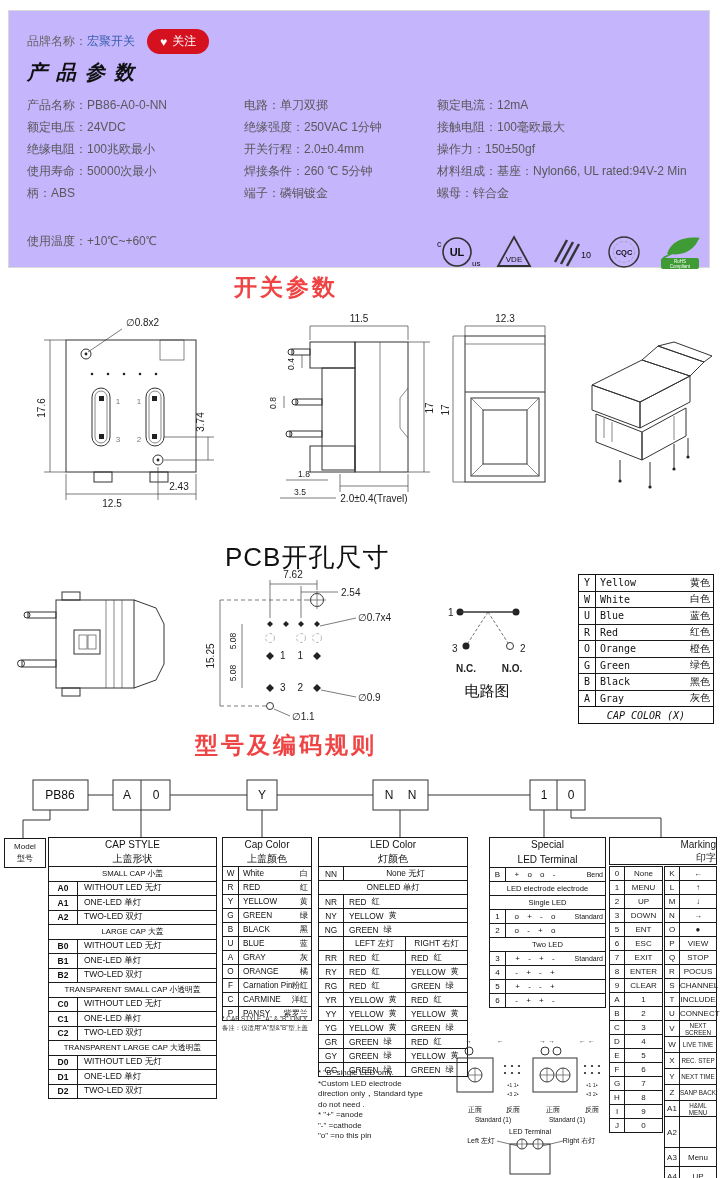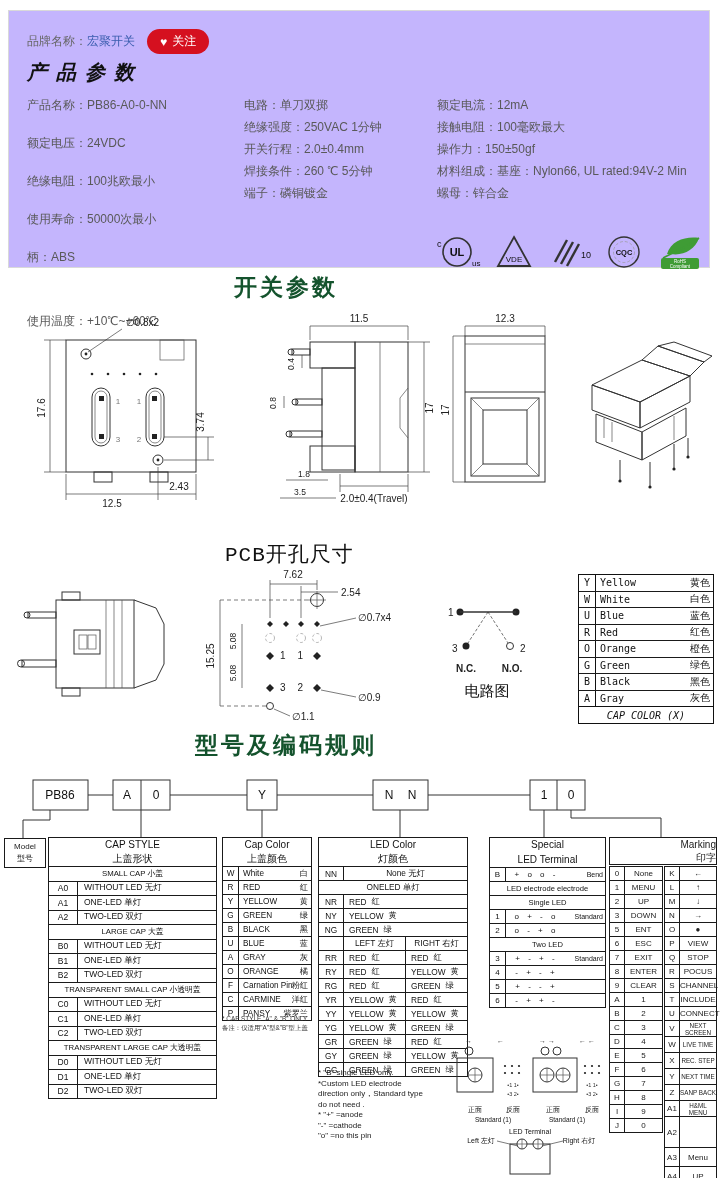--- a/index.html
+++ b/index.html
@@ -15,22 +15,22 @@
               border-radius:13px;height:25px;padding:0 13px;font-size:12px;cursor:pointer;border:none;}
   .follow-btn .heart{font-size:12px;line-height:1;}
   .p-title{left:18px;top:48px;font-family:"DejaVu Serif",serif;font-style:italic;font-weight:bold;
            font-size:20px;letter-spacing:9px;color:#111;}
   .pcol{display:flex;flex-direction:column;}
   .pitem{font-size:12px;color:#595959;height:12px;line-height:12px;margin-bottom:10px;white-space:nowrap;}
   #col1 .pitem:nth-of-type(6){margin-top:26px;}
   .cert-row{left:424px;top:221px;display:flex;gap:13px;align-items:center;}
 
   
-  .h-big{left:0;width:572px;text-align:center;font-size:23px;font-weight:bold;color:#14532d;letter-spacing:3px;}
-  .pcb-title{left:225px;top:540px;font-family:Liberation Mono, monospace;font-size:21px;color:#111;letter-spacing:1px;}
+  .h-big{left:0;width:572px;text-align:center;font-size:23px;font-weight:bold;color:#ef4444;letter-spacing:3px;}
+  .pcb-title{left:225px;top:540px;font-family:Liberation Sans, sans-serif;font-size:26px;color:#111;letter-spacing:1px;}
 
   
   svg{display:block;}
   svg .ln{stroke:#333;stroke-width:1;fill:none;}
   svg .thin{stroke:#555;stroke-width:0.7;fill:none;}
   svg .dimln{stroke:#444;stroke-width:0.7;fill:none;}
   svg .dash{stroke:#999;stroke-width:0.7;fill:none;stroke-dasharray:3 2;}
   svg .fillb{fill:#222;stroke:none;}
   svg text{font-family:"Liberation Sans",sans-serif;}
   .dim{font-size:10px;fill:#222;}
@@ -48,21 +48,21 @@
   .code{align-self:stretch;display:flex;align-items:center;justify-content:center;
         border-right:1px solid #1a1a1a;flex:none;}
   .lbl{flex:1;padding-left:6px;white-space:nowrap;overflow:hidden;}
 
   
   .model-box{left:4px;top:838px;width:40px;border:1px solid #1a1a1a;text-align:center;font-size:8px;
              line-height:12px;padding:2px 0;}
 
   
   #capstyle{left:48px;top:837px;width:167px;}
-  #capstyle .code{width:28px;}
+  #capstyle .code{width:28px;font-weight:bold;}
   
   #capcolor{left:222px;top:837px;width:88px;}
   #capcolor .trow{height:13px;font-size:8.2px;}
   #capcolor .code{width:15px;}
   #capcolor .cn{padding-right:3px;font-size:8.2px;}
   #capcolor .lbl{padding-left:4px;}
   .cc-notes{left:222px;top:1014px;width:100px;font-size:6.4px;line-height:9px;color:#333;}
   
   #ledcolor{left:318px;top:837px;width:148px;}
   #ledcolor .trow{height:13px;font-size:8.3px;}
@@ -110,21 +110,21 @@
   <div class="abs top-box">
     <div class="abs brand-row">
       <span><span>品牌名称：</span><span class="brand-link">宏聚开关</span></span>
       <button class="follow-btn">
         <span class="heart">♥</span>
         <span>关注</span>
       </button>
     </div>
     <div class="abs p-title">产品参数</div>
 
-    <div class="abs pcol" id="col1" style="left:18px;top:88px;gap:16px;">
+    <div class="abs pcol" id="col1" style="left:18px;top:88px;">
 
     <div class="pitem">产品名称：PB86-A0-0-NN</div>
         <div class="pitem">额定电压：24VDC</div>
         <div class="pitem">绝缘电阻：100兆欧最小</div>
         <div class="pitem">使用寿命：50000次最小</div>
         <div class="pitem">柄：ABS</div>
         <div class="pitem">使用温度：+10℃~+60℃</div>
       </div>
     <div class="abs pcol" style="left:235px;top:88px;">
 

